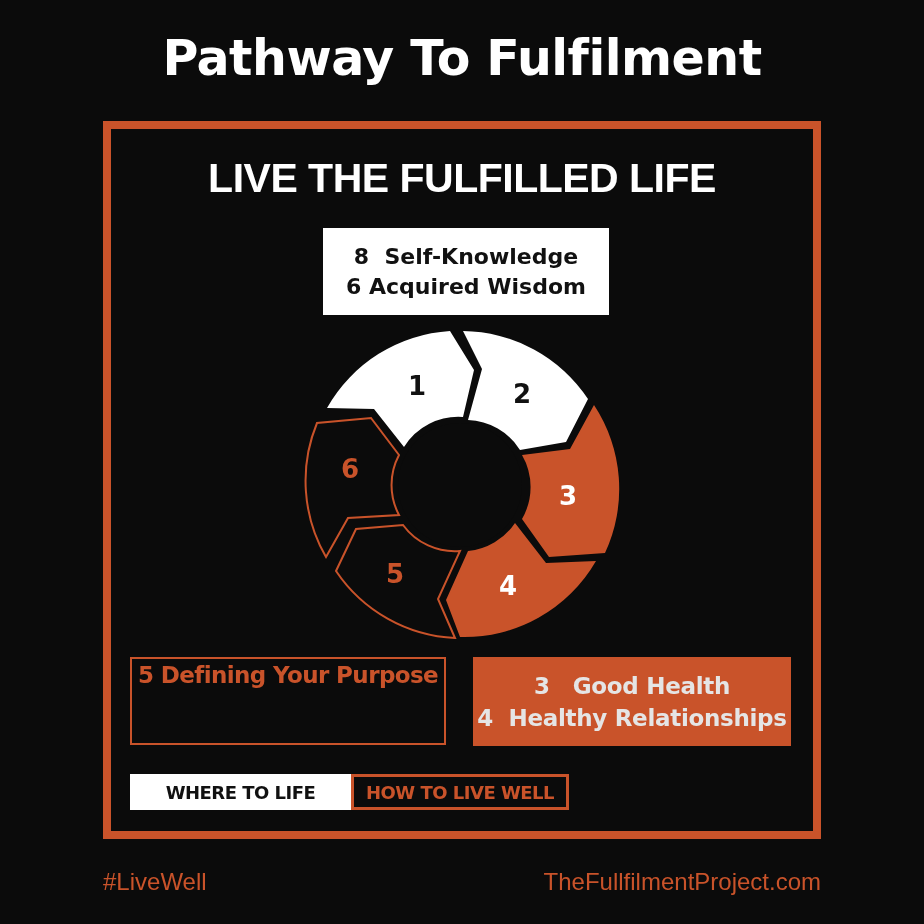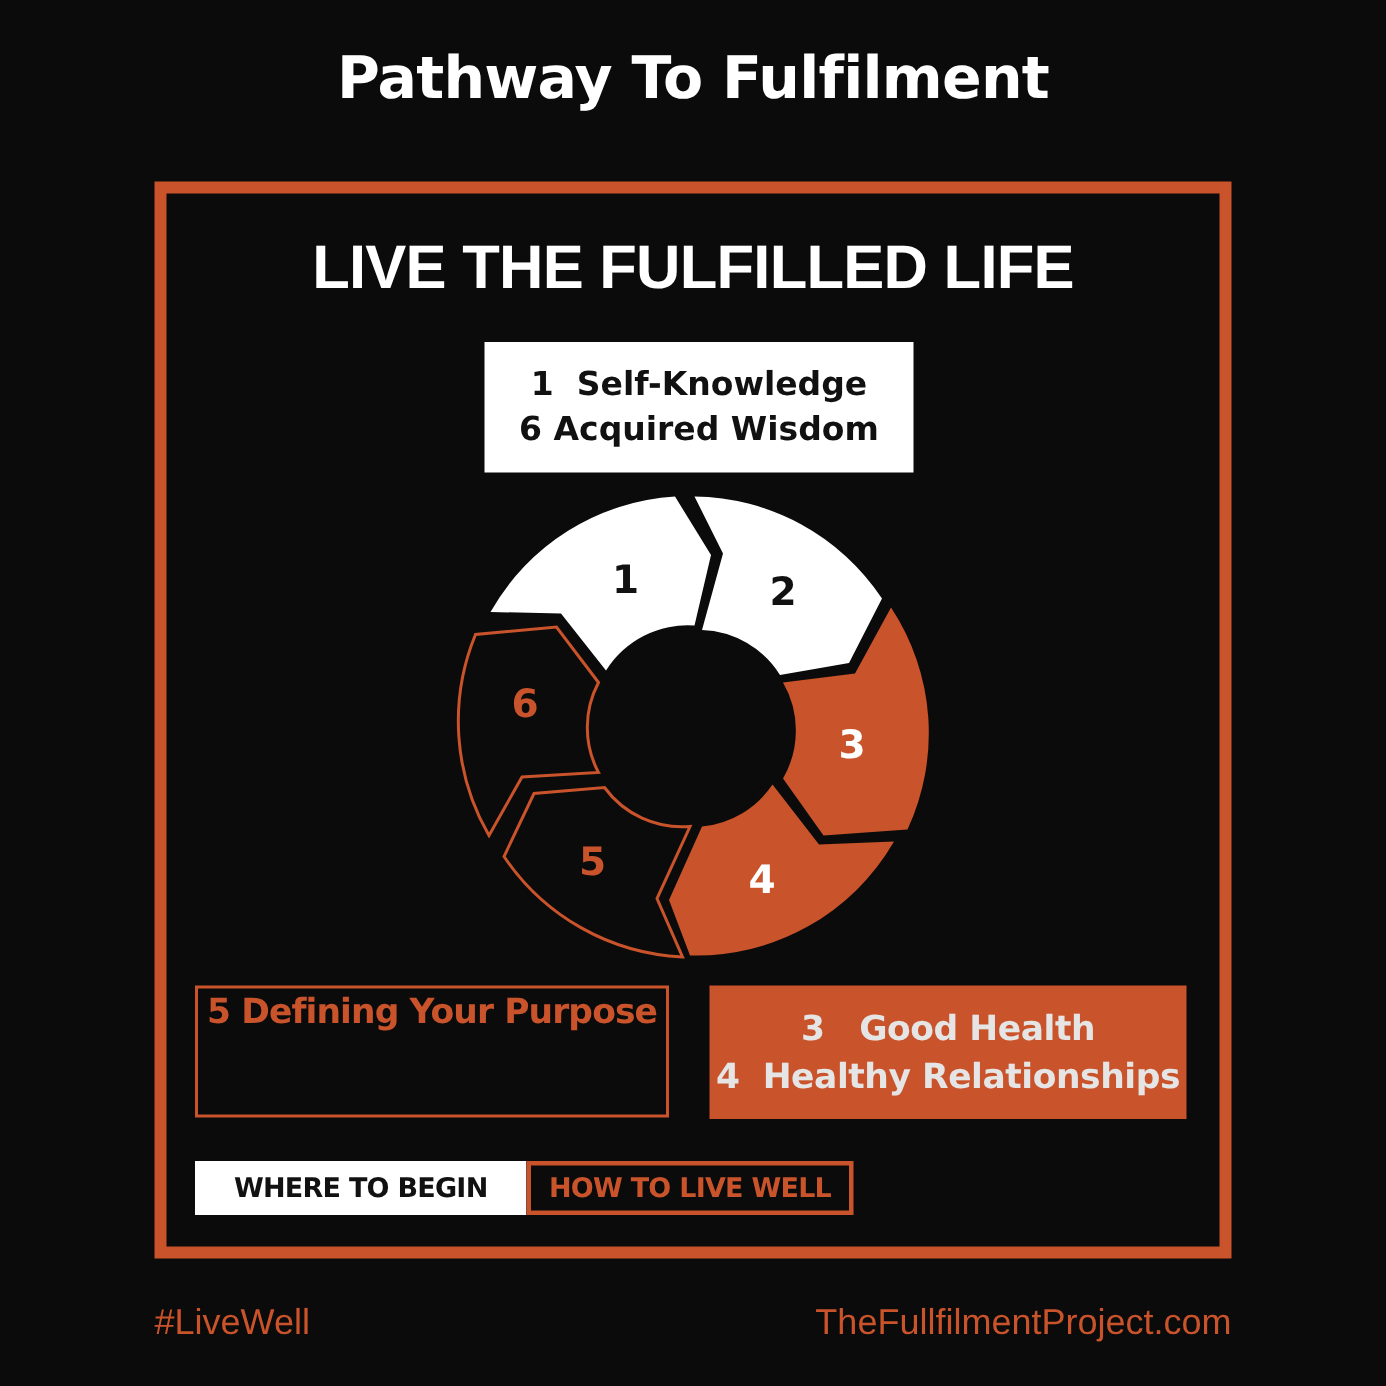--- a/index.html
+++ b/index.html
@@ -3,21 +3,21 @@
 <meta charset="utf-8">
 <style>
   html, body { margin:0; padding:0; }
   body {
     width:924px; height:924px; background:#0b0b0b; position:relative; overflow:hidden;
     font-family:"DejaVu Sans", "Liberation Sans", sans-serif; color:#fff;
   }
   .abs { position:absolute; }
   .page-title {
     left:0; width:924px; top:30px; text-align:center;
-    font-size:39px; font-weight:bold; letter-spacing:-0.5px; color:#fff;
+    font-size:49px; font-weight:bold; letter-spacing:-0.5px; color:#fff;
   }
   .frame {
     left:103px; top:121px; width:702px; height:702px;
     border:8px solid var(--accent); background:#0b0b0b;
   }
   .headline {
     left:103px; width:718px; top:155px; text-align:center;
     font-size:41px; font-weight:bold; letter-spacing:-0.5px; color:#fff;
     font-family:"Liberation Sans", sans-serif;
   }
@@ -56,21 +56,21 @@
 </head>
 <body>
 
 <div class="abs page-title">Pathway To Fulfilment</div>
 
 <div class="abs frame"></div>
 
 <div class="abs headline">LIVE THE FULFILLED LIFE</div>
 
 <div class="abs start-box">
-  <div style="white-space:pre">1  Self-Knowledge</div>
+  <div style="white-space:pre">8  Self-Knowledge</div>
   <div style="white-space:pre">6 Acquired Wisdom</div>
 </div>
 
 <svg class="abs wheel" viewBox="0 0 330 320" width="330" height="320">
 
   <g>
     <path d="M 27 83 A 152 152 0 0 1 150 6 L 174 45 L 163 92 A 64 64 0 0 0 104 122 L 74 84 Z" fill="#ffffff"></path>
     <text class="seg-num" x="117" y="70" fill="#111" text-anchor="middle">1</text>
   </g>
 
@@ -105,18 +105,18 @@
 <div class="abs box-purpose">
   <div style="white-space:pre">5 Defining Your Purpose</div>
 </div>
 
 <div class="abs box-maintain">
   <div style="white-space:pre">3   Good Health</div>
   <div style="white-space:pre">4  Healthy Relationships</div>
 </div>
 
 <div class="abs legend">
-  <div class="lg-begin">WHERE TO BEGIN</div>
+  <div class="lg-begin">WHERE TO LIFE</div>
   <div class="lg-live">HOW TO LIVE WELL</div>
 </div>
 
 <div class="abs footer-left">#LiveWell</div>
 <div class="abs footer-right">TheFullfilmentProject.com</div>
 
 </body></html>

